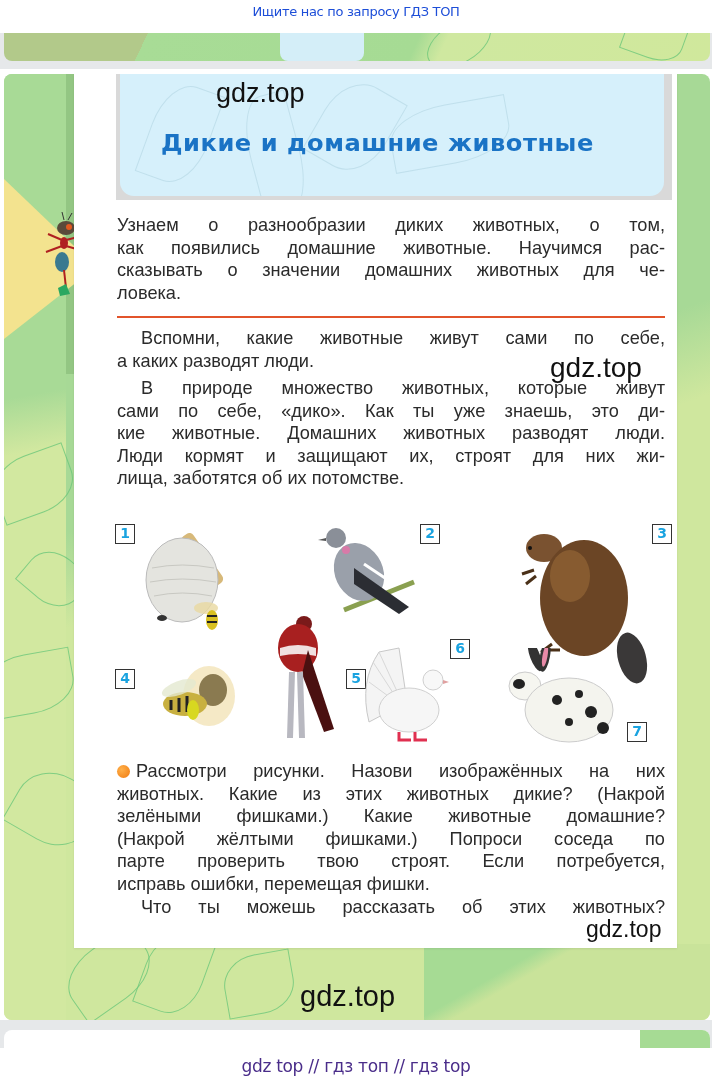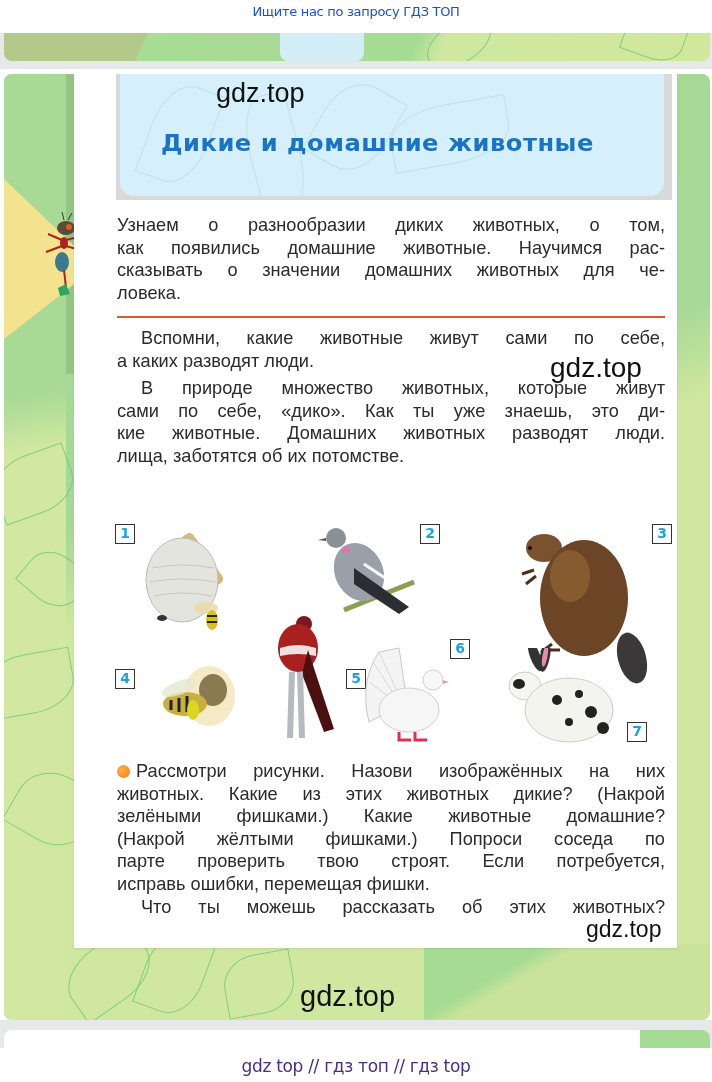--- a/index.html
+++ b/index.html
@@ -133,20 +133,21 @@
     <div class="para" style="top:253px;">
       <span class="line indent">Вспомни, какие животные живут сами по себе,</span>
       <span class="line last">а каких разводят люди.</span>
     </div>
     <div class="wm" style="left:476px;top:278px;">gdz.top</div>
 
     <div class="para" style="top:303px;">
       <span class="line indent">В природе множество животных, которые живут</span>
       <span class="line">сами по себе, «дико». Как ты уже знаешь, это ди-</span>
       <span class="line">кие животные. Домашних животных разводят люди.</span>
+      <span class="line">Люди кормят и защищают их, строят для них жи-</span>
       <span class="line last">лища, заботятся об их потомстве.</span>
     </div>
 
     <div class="gallery">
 
       <div class="num-badge" style="left:1px;top:6px;">1</div>
       <svg class="animal" style="left:20px;top:10px;" width="115" height="110" viewBox="0 0 115 110">
         <rect x="60" y="2" width="14" height="60" rx="5" fill="#d7b97a" transform="rotate(-35 67 30)"></rect>
         <ellipse cx="48" cy="52" rx="36" ry="42" fill="#e4e4df" stroke="#bbb"></ellipse>
         <path d="M18 40 Q48 34 80 40 M16 54 Q48 48 82 54 M20 68 Q48 62 78 68" stroke="#c8c8c2" fill="none"></path>

